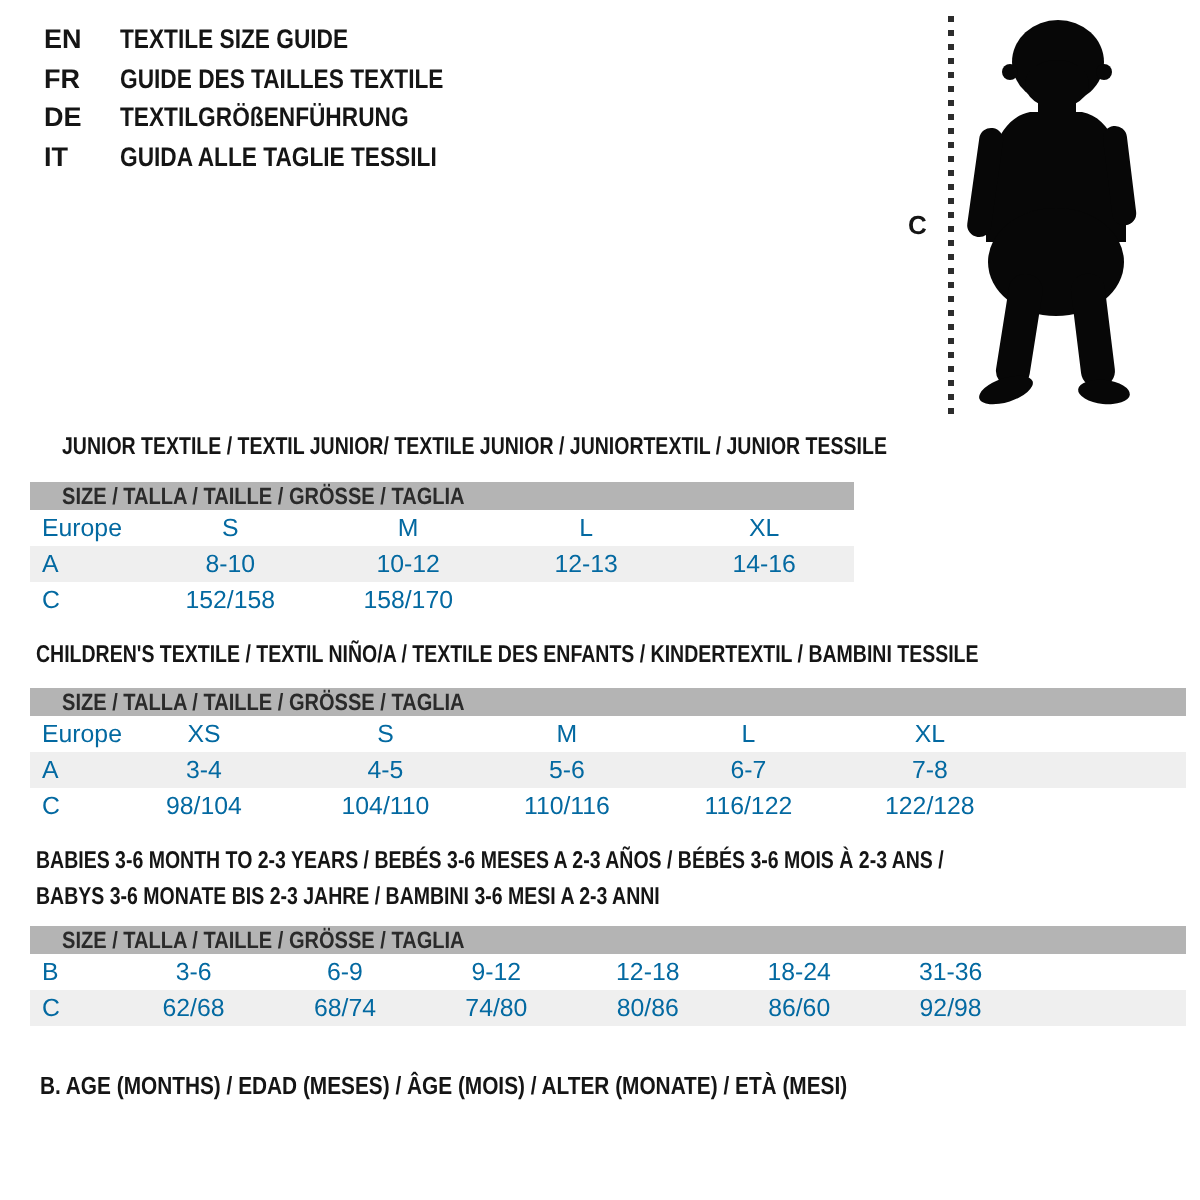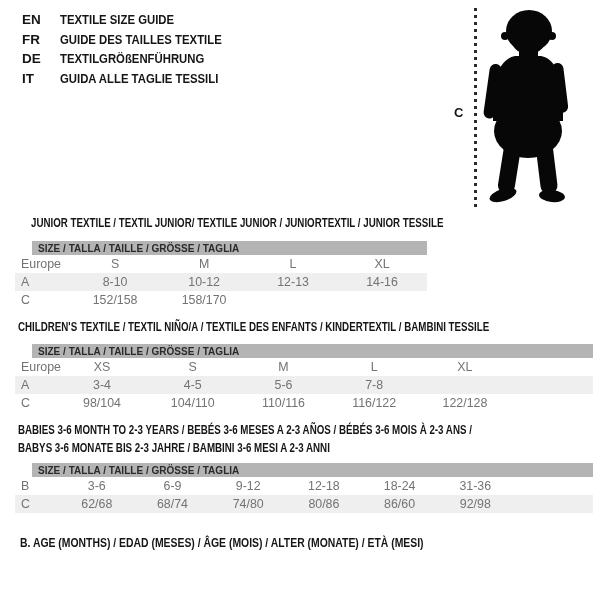--- a/index.html
+++ b/index.html
@@ -21,24 +21,24 @@
     background:repeating-linear-gradient(to bottom,#2c2c2c 0 3.2px,transparent 3.2px 7px); }
   .fig-label { position:absolute; left:454px; top:105px; font-size:13px; font-weight:bold; }
   .silhouette { position:absolute; left:481px; top:9px; }
 
   
   .sect-title { position:absolute; font-size:12.2px; font-weight:bold; white-space:nowrap; letter-spacing:0; }
   .sect-title .cond { transform:scaleX(0.80); }
 
   
   .tbl { position:absolute; left:15px; }
-  .size-bar { height:14px; line-height:14px; background:#b4b4b4; padding-left:6px;
-    font-size:11.8px; font-weight:bold; color:#2a2a2a;margin-left:17px; }
+  .size-bar { height:14px; line-height:14px; background:#b4b4b4; padding-left:16px;
+    font-size:11.8px; font-weight:bold; color:#2a2a2a; }
   .size-bar .cond { transform:scaleX(0.85); }
-  .trow { display:flex; height:18px; line-height:18px; font-size:12.4px; color:#737373; }
+  .trow { display:flex; height:18px; line-height:18px; font-size:12.4px; color:#0369a1; }
   .trow.alt { background:#efefef; }
   .lab { padding-left:6px; text-align:left; }
   .val { text-align:center; }
   .sp  { flex:1; }
   .junior { width:412px; }
   .junior .lab { width:13.5%; }
   .junior .val { width:21.6%; }
   .five { width:578px; }
   .five .lab { width:7.2%; }
   .five .val { width:15.7%; }
@@ -136,20 +136,21 @@
       <span class="val">M</span>
       <span class="val">L</span>
       <span class="val">XL</span>
       <span class="sp"></span>
     </div>
     <div class="trow alt">
       <span class="lab">A</span>
       <span class="val">3-4</span>
       <span class="val">4-5</span>
       <span class="val">5-6</span>
+      <span class="val">6-7</span>
       <span class="val">7-8</span>
       <span class="sp"></span>
     </div>
     <div class="trow">
       <span class="lab">C</span>
       <span class="val">98/104</span>
       <span class="val">104/110</span>
       <span class="val">110/116</span>
       <span class="val">116/122</span>
       <span class="val">122/128</span>

